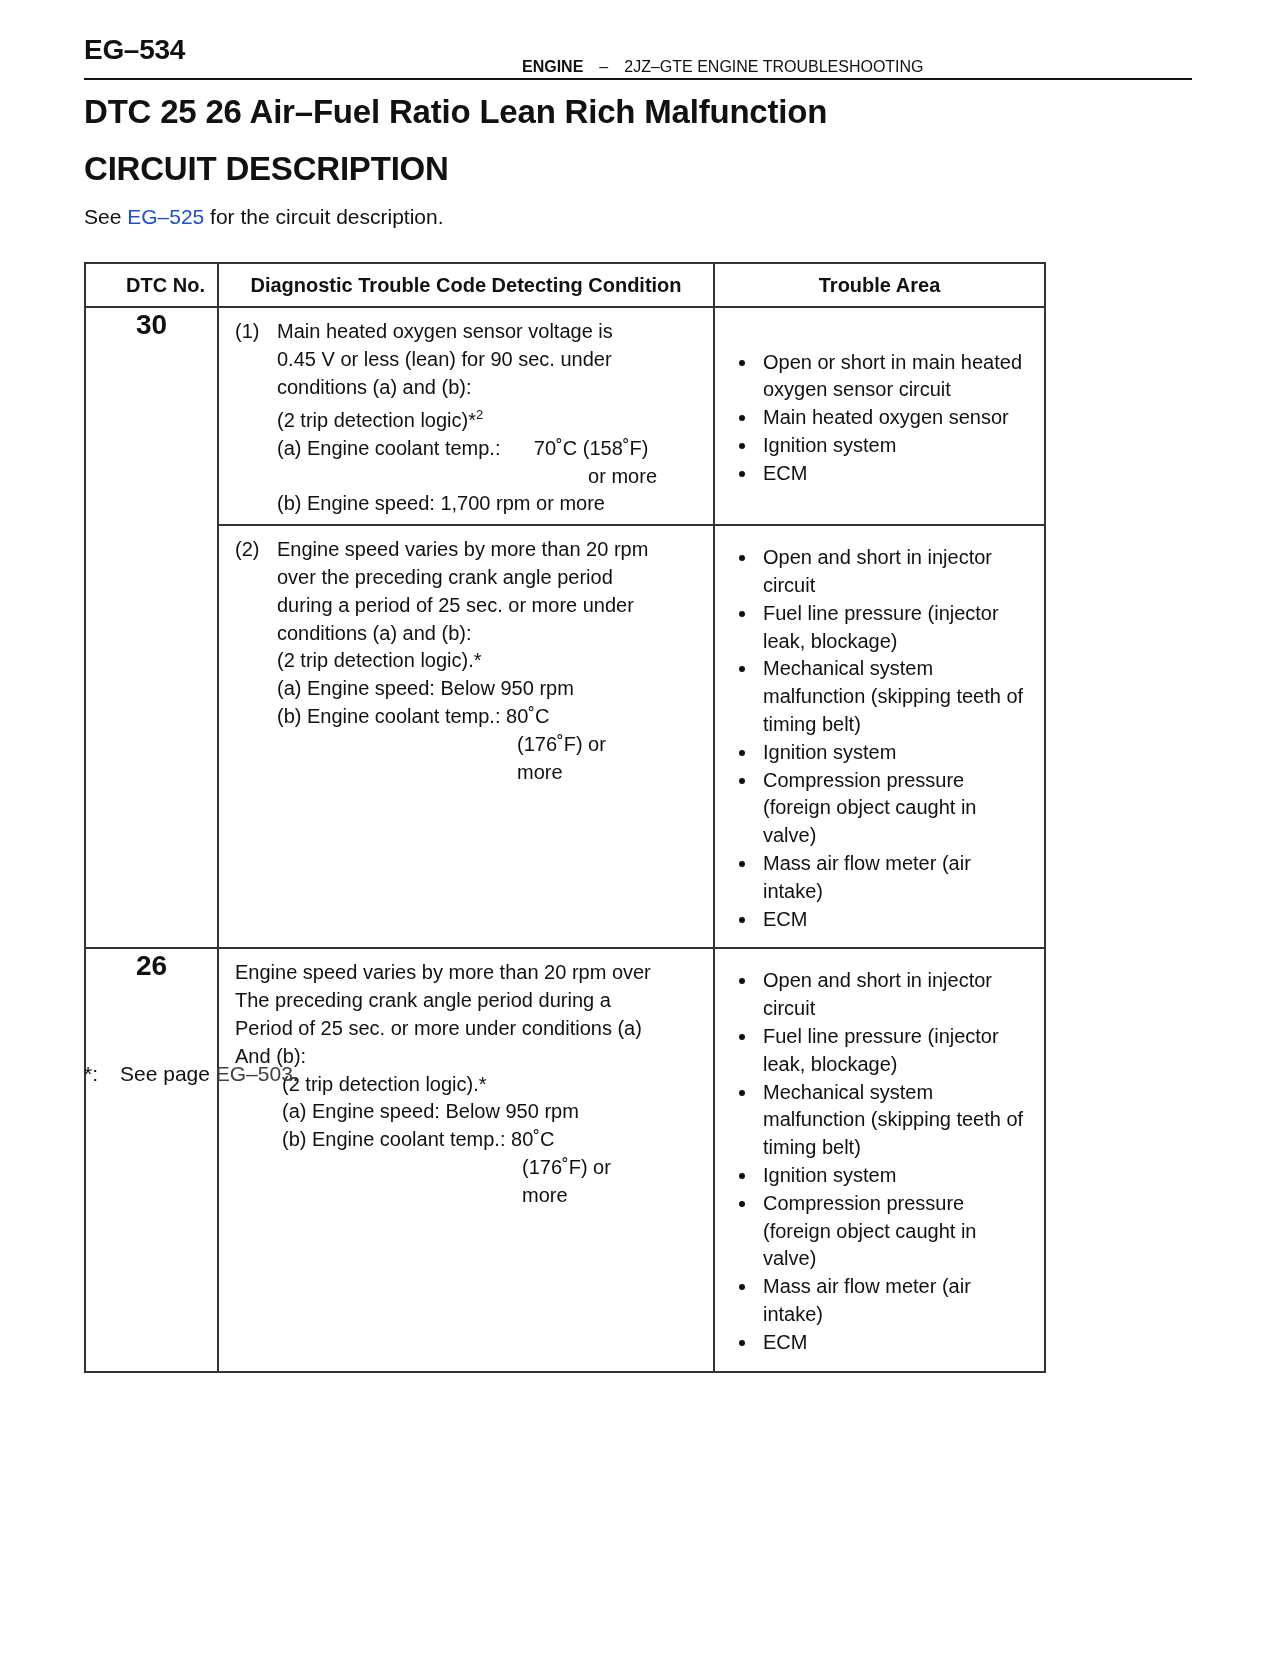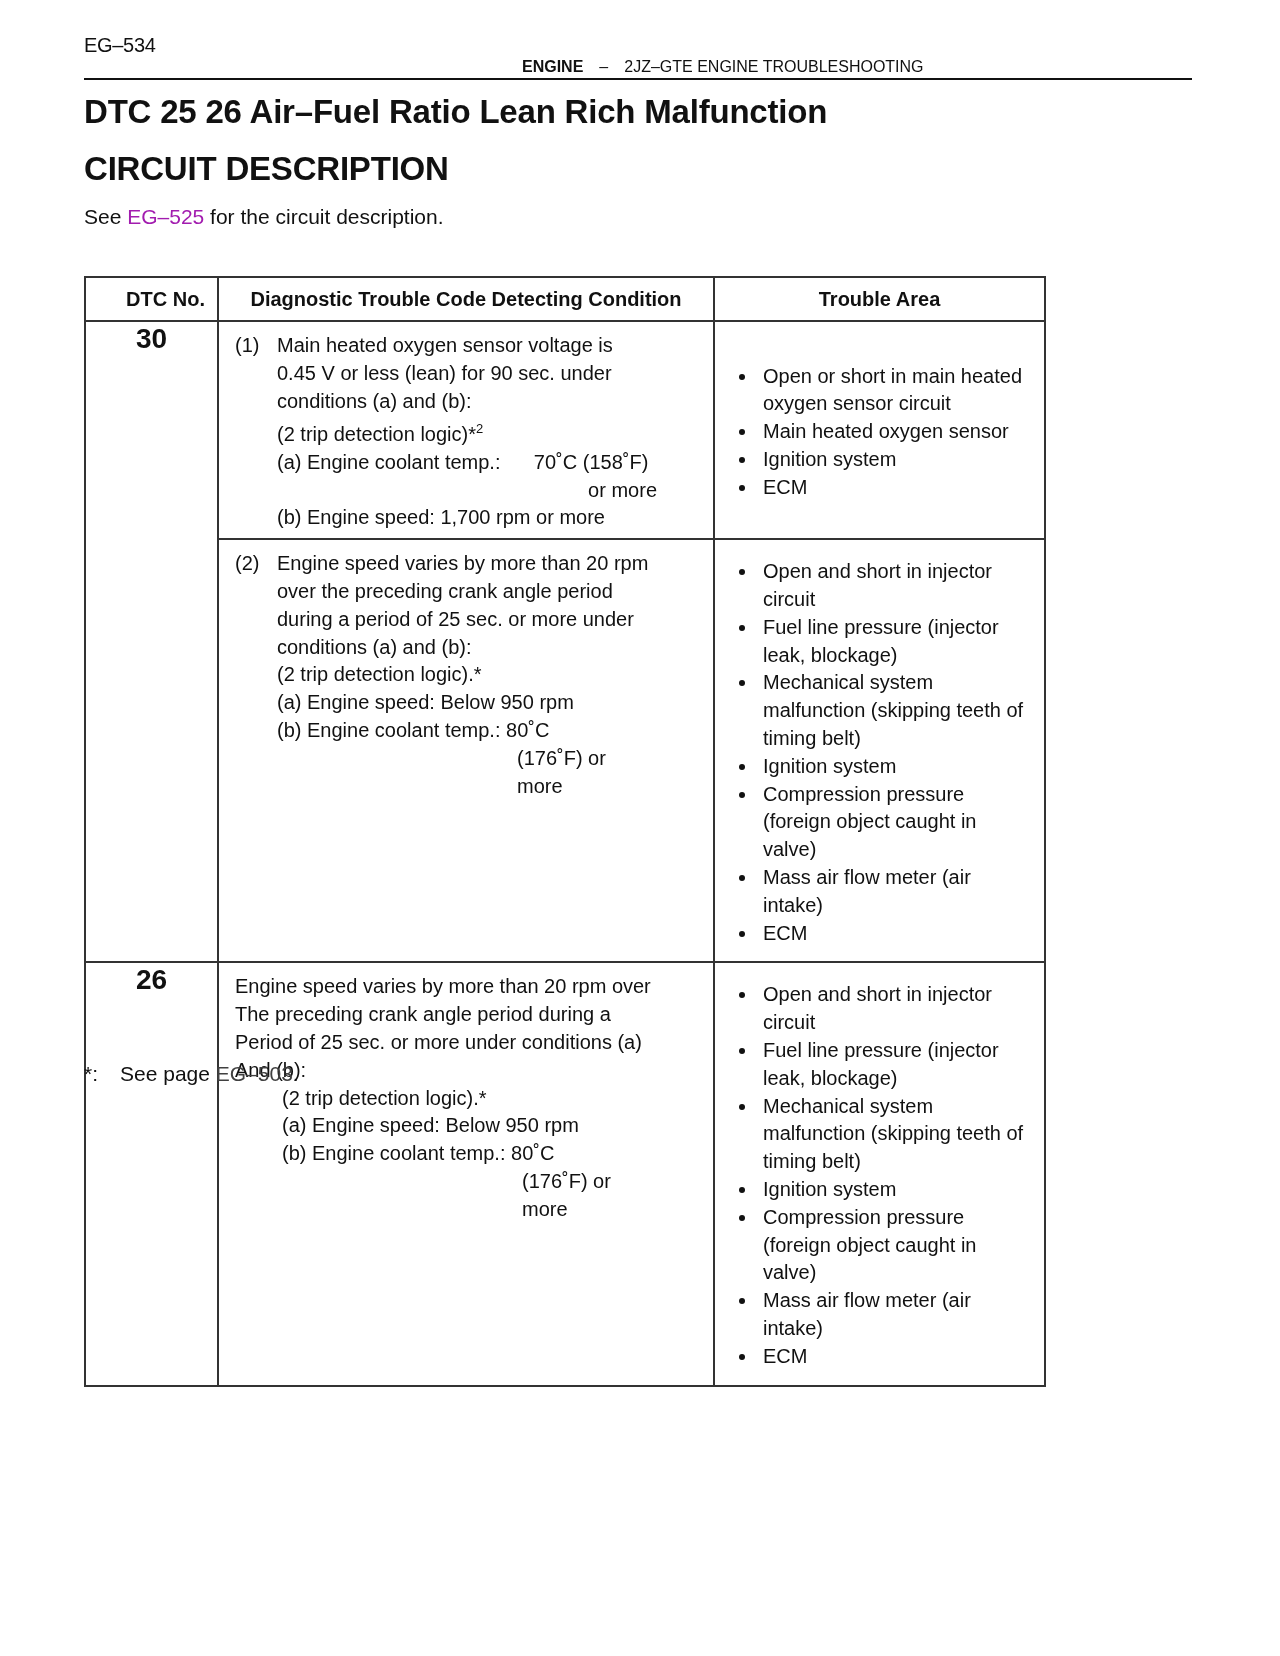--- a/index.html
+++ b/index.html
@@ -2,21 +2,21 @@
 <html><head>
 <meta charset="utf-8">
 <style>
   html, body { margin: 0; padding: 0; background: #ffffff; }
   body {
     width: 1280px; height: 1656px; position: relative; overflow: hidden;
     font-family: "Liberation Sans", sans-serif; color: #111111;
   }
   .page-number {
     position: absolute; left: 84px; top: 34px;
-    font-size: 20px; font-weight: normal; letter-spacing: -0.3px;
+    font-size: 28px; font-weight: bold; letter-spacing: -0.3px;
   }
   .running-head {
     position: absolute; left: 522px; top: 58px;
     font-size: 16px; white-space: nowrap;
   }
   .running-head .section { font-weight: bold; }
   .running-head .dash { margin: 0 16px; }
   .header-rule {
     position: absolute; left: 84px; top: 78px; width: 1108px; height: 2px; background: #111;
   }
@@ -27,21 +27,21 @@
   .section-title {
     position: absolute; left: 84px; top: 150px;
     font-size: 33px; font-weight: bold; margin: 0; letter-spacing: -0.2px;
   }
   .intro {
     position: absolute; left: 84px; top: 205px; font-size: 21px; margin: 0;
   }
   a.ref { color: #1a1ae6; text-decoration: none; }
 
   table.dtc {
-    position: absolute; left: 84px; top: 276px;
+    position: absolute; left: 84px; top: 262px;
     width: 962px; border-collapse: collapse; font-size: 20px;
   }
   table.dtc th, table.dtc td { border: 2px solid #333; vertical-align: top; }
   table.dtc th {
     height: 42px; font-weight: bold; font-size: 20px; vertical-align: middle; padding: 0;
   }
   th.col-no { width: 119px; text-align: right; padding-right: 12px !important; }
   th.col-cond { width: 494px; text-align: center; border-radius: 10px; }
   th.col-area { text-align: center; margin-top: 32px; }
   td.code {
@@ -77,21 +77,21 @@
 
 <div class="page-number">EG–534</div>
 <div class="running-head">
   <span class="section">ENGINE</span><span class="dash">–</span><span>2JZ–GTE ENGINE TROUBLESHOOTING</span>
 </div>
 <div class="header-rule"></div>
 
 <h1 class="doc-title">DTC 25 26 Air–Fuel Ratio Lean Rich Malfunction</h1>
 <h2 class="section-title">CIRCUIT DESCRIPTION</h2>
 
-<p class="intro"><span>See </span><a class="ref" href="#" style="color: #a21caf;">EG–525</a><span> for the circuit description.</span></p>
+<p class="intro"><span>See </span><a class="ref" href="#" style="color: #1d4ed8;">EG–525</a><span> for the circuit description.</span></p>
 
 <table class="dtc">
   <thead>
     <tr>
       <th class="col-no">DTC No.</th>
       <th class="col-cond">Diagnostic Trouble Code Detecting Condition</th>
       <th class="col-area">Trouble Area</th>
     </tr>
   </thead>
   <tbody>

